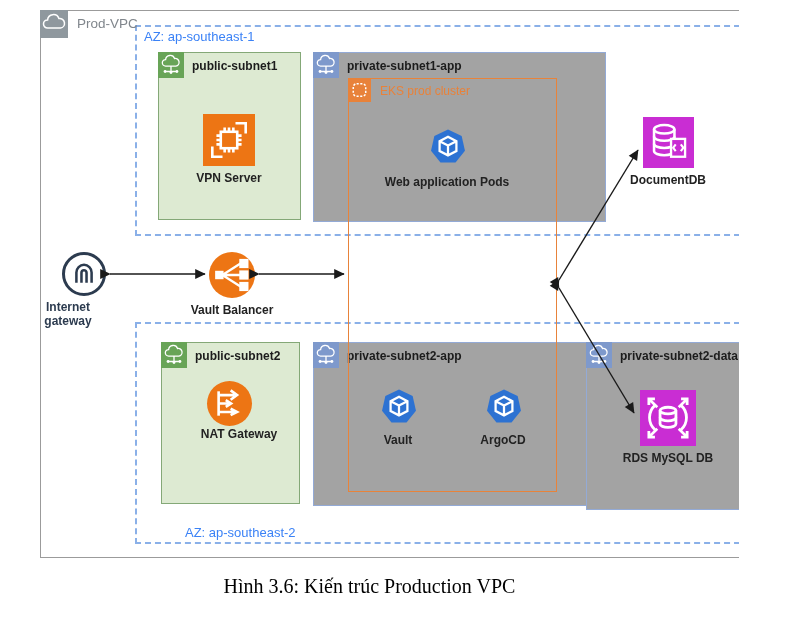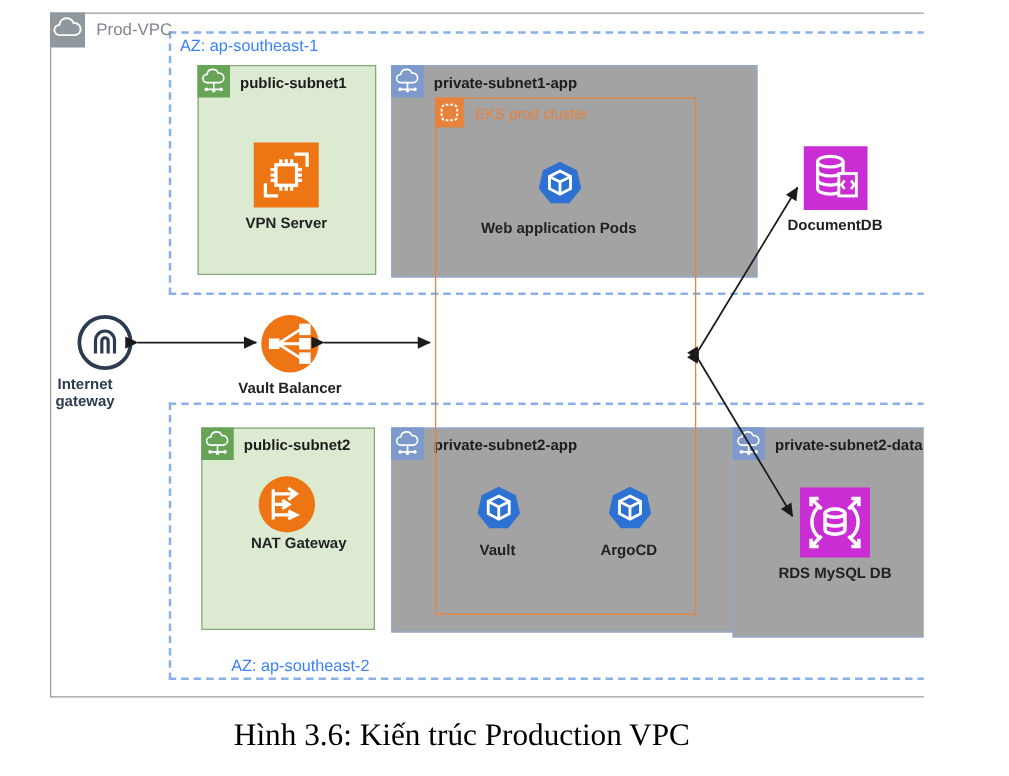--- a/index.html
+++ b/index.html
@@ -44,21 +44,21 @@
   .sq-orange{background:#ed7514;}
   .sq-magenta{background:#c92dd3;}
   .circ-orange{background:#ed7514;border-radius:50%;}
   .igw-circle{border:3px solid #2c3b4f;border-radius:50%;background:#fff;box-sizing:border-box;}
   .node-label{z-index:5;font-size:12px;color:#222;text-align:center;line-height:1.15;font-weight:bold;}
 
   
   .arrows{left:0;top:0;width:807px;height:621px;z-index:7;pointer-events:none;}
 
   .caption{left:0;right:0;top:575px;text-align:center;
-           font-family:"Liberation Serif","DejaVu Serif",serif;font-size:25px;color:#000;z-index:8;}
+           font-family:"Liberation Serif","DejaVu Serif",serif;font-size:20px;color:#000;z-index:8;}
 </style>
 </head>
 <body>
 
 <div class="canvas">
 
   <div class="abs vpc-box"></div>
   <div class="abs vpc-badge">
     <svg viewBox="0 0 24 24" width="28" height="28">
       <path d="M6.5,15.5 a3.5,3.5 0 0 1 0,-7 a5,5 0 0 1 9.7,-1.2 a3.7,3.7 0 0 1 1.3,8.2 z" fill="none" stroke="#fff" stroke-width="1.3"></path>

